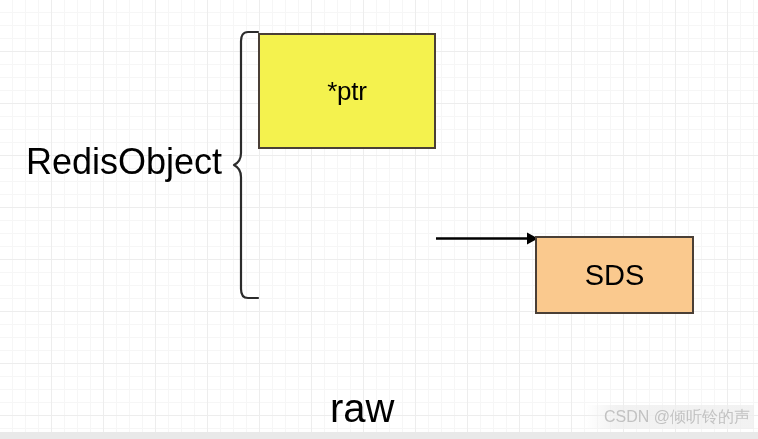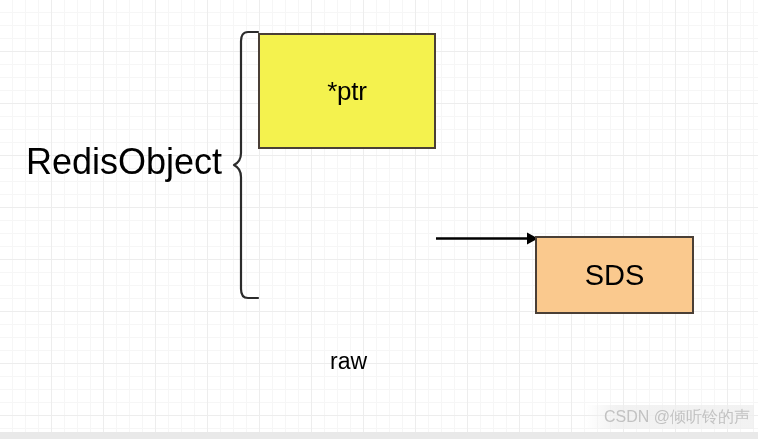--- a/index.html
+++ b/index.html
@@ -101,22 +101,22 @@
     font-size: 29px;
     color: #000000;
     line-height: 1;
     margin-top: 38px;
   }
 
   
   .caption {
     position: absolute;
     left: 330px;
-    top: 350px;
-    font-size: 23px;
+    top: 388px;
+    font-size: 40px;
     color: #000000;
     line-height: 1;
     white-space: nowrap;
   }
 
   
   .watermark {
     position: absolute;
     right: 4px;
     top: 405px;

